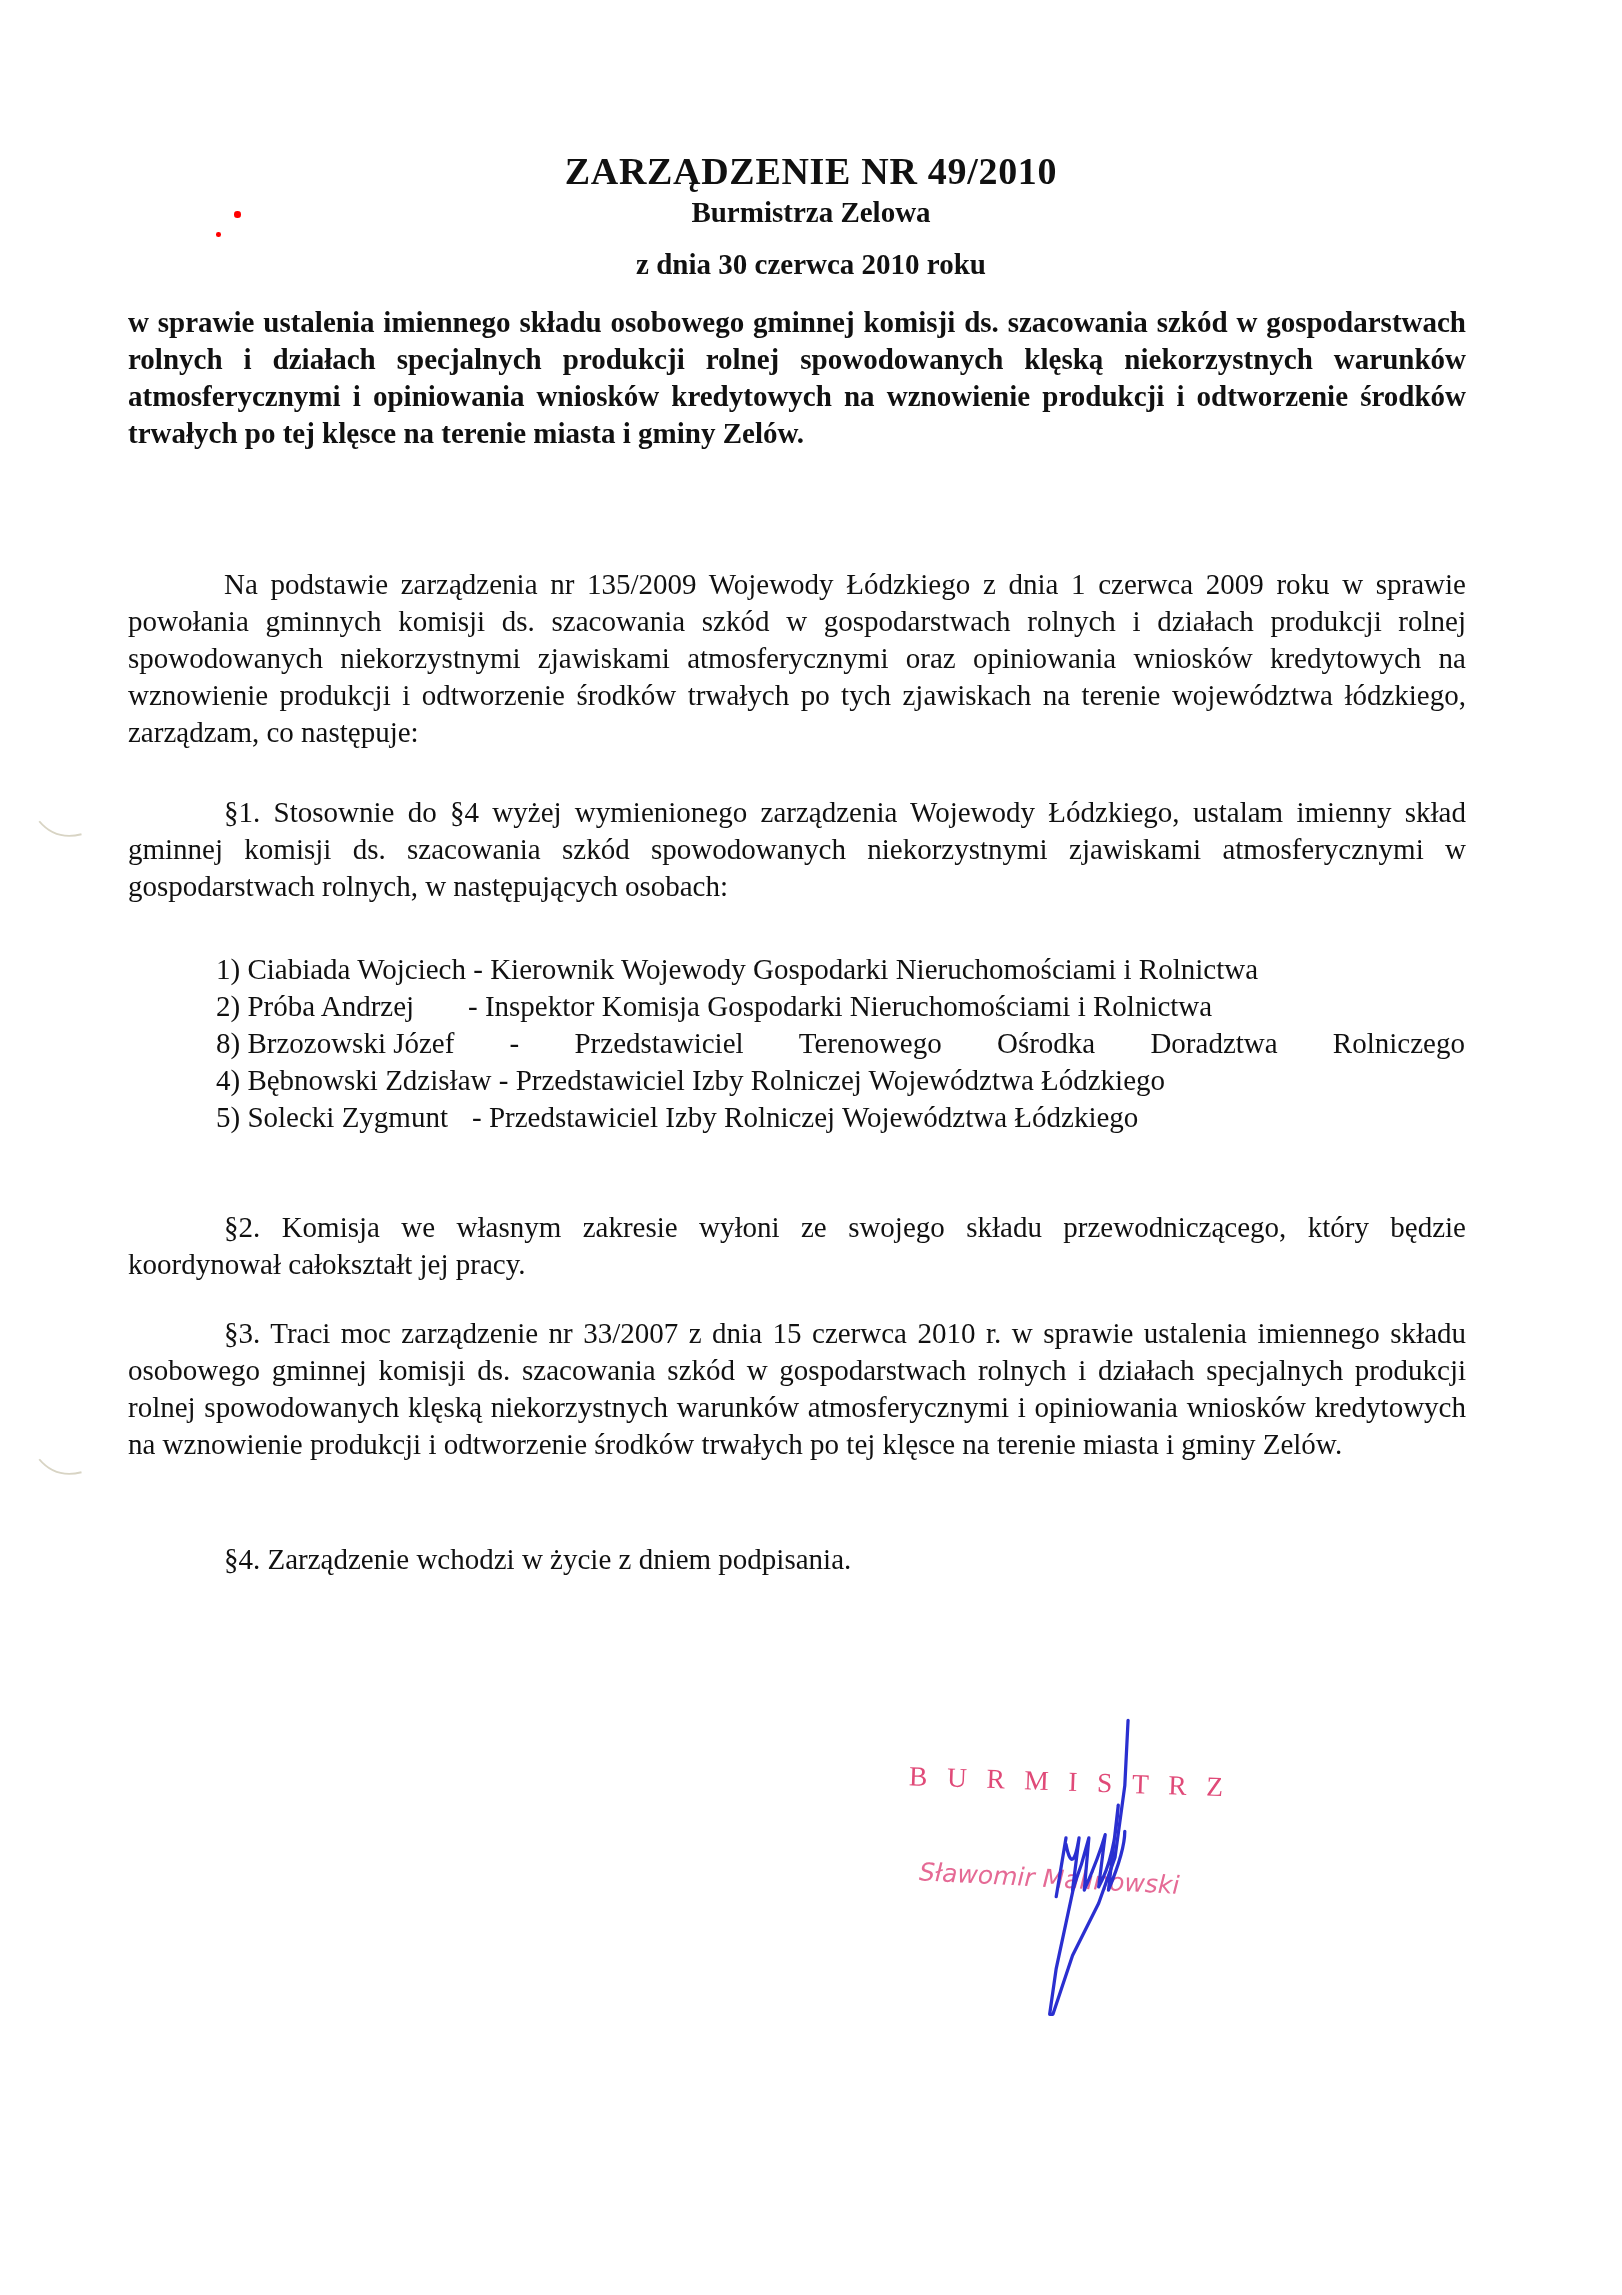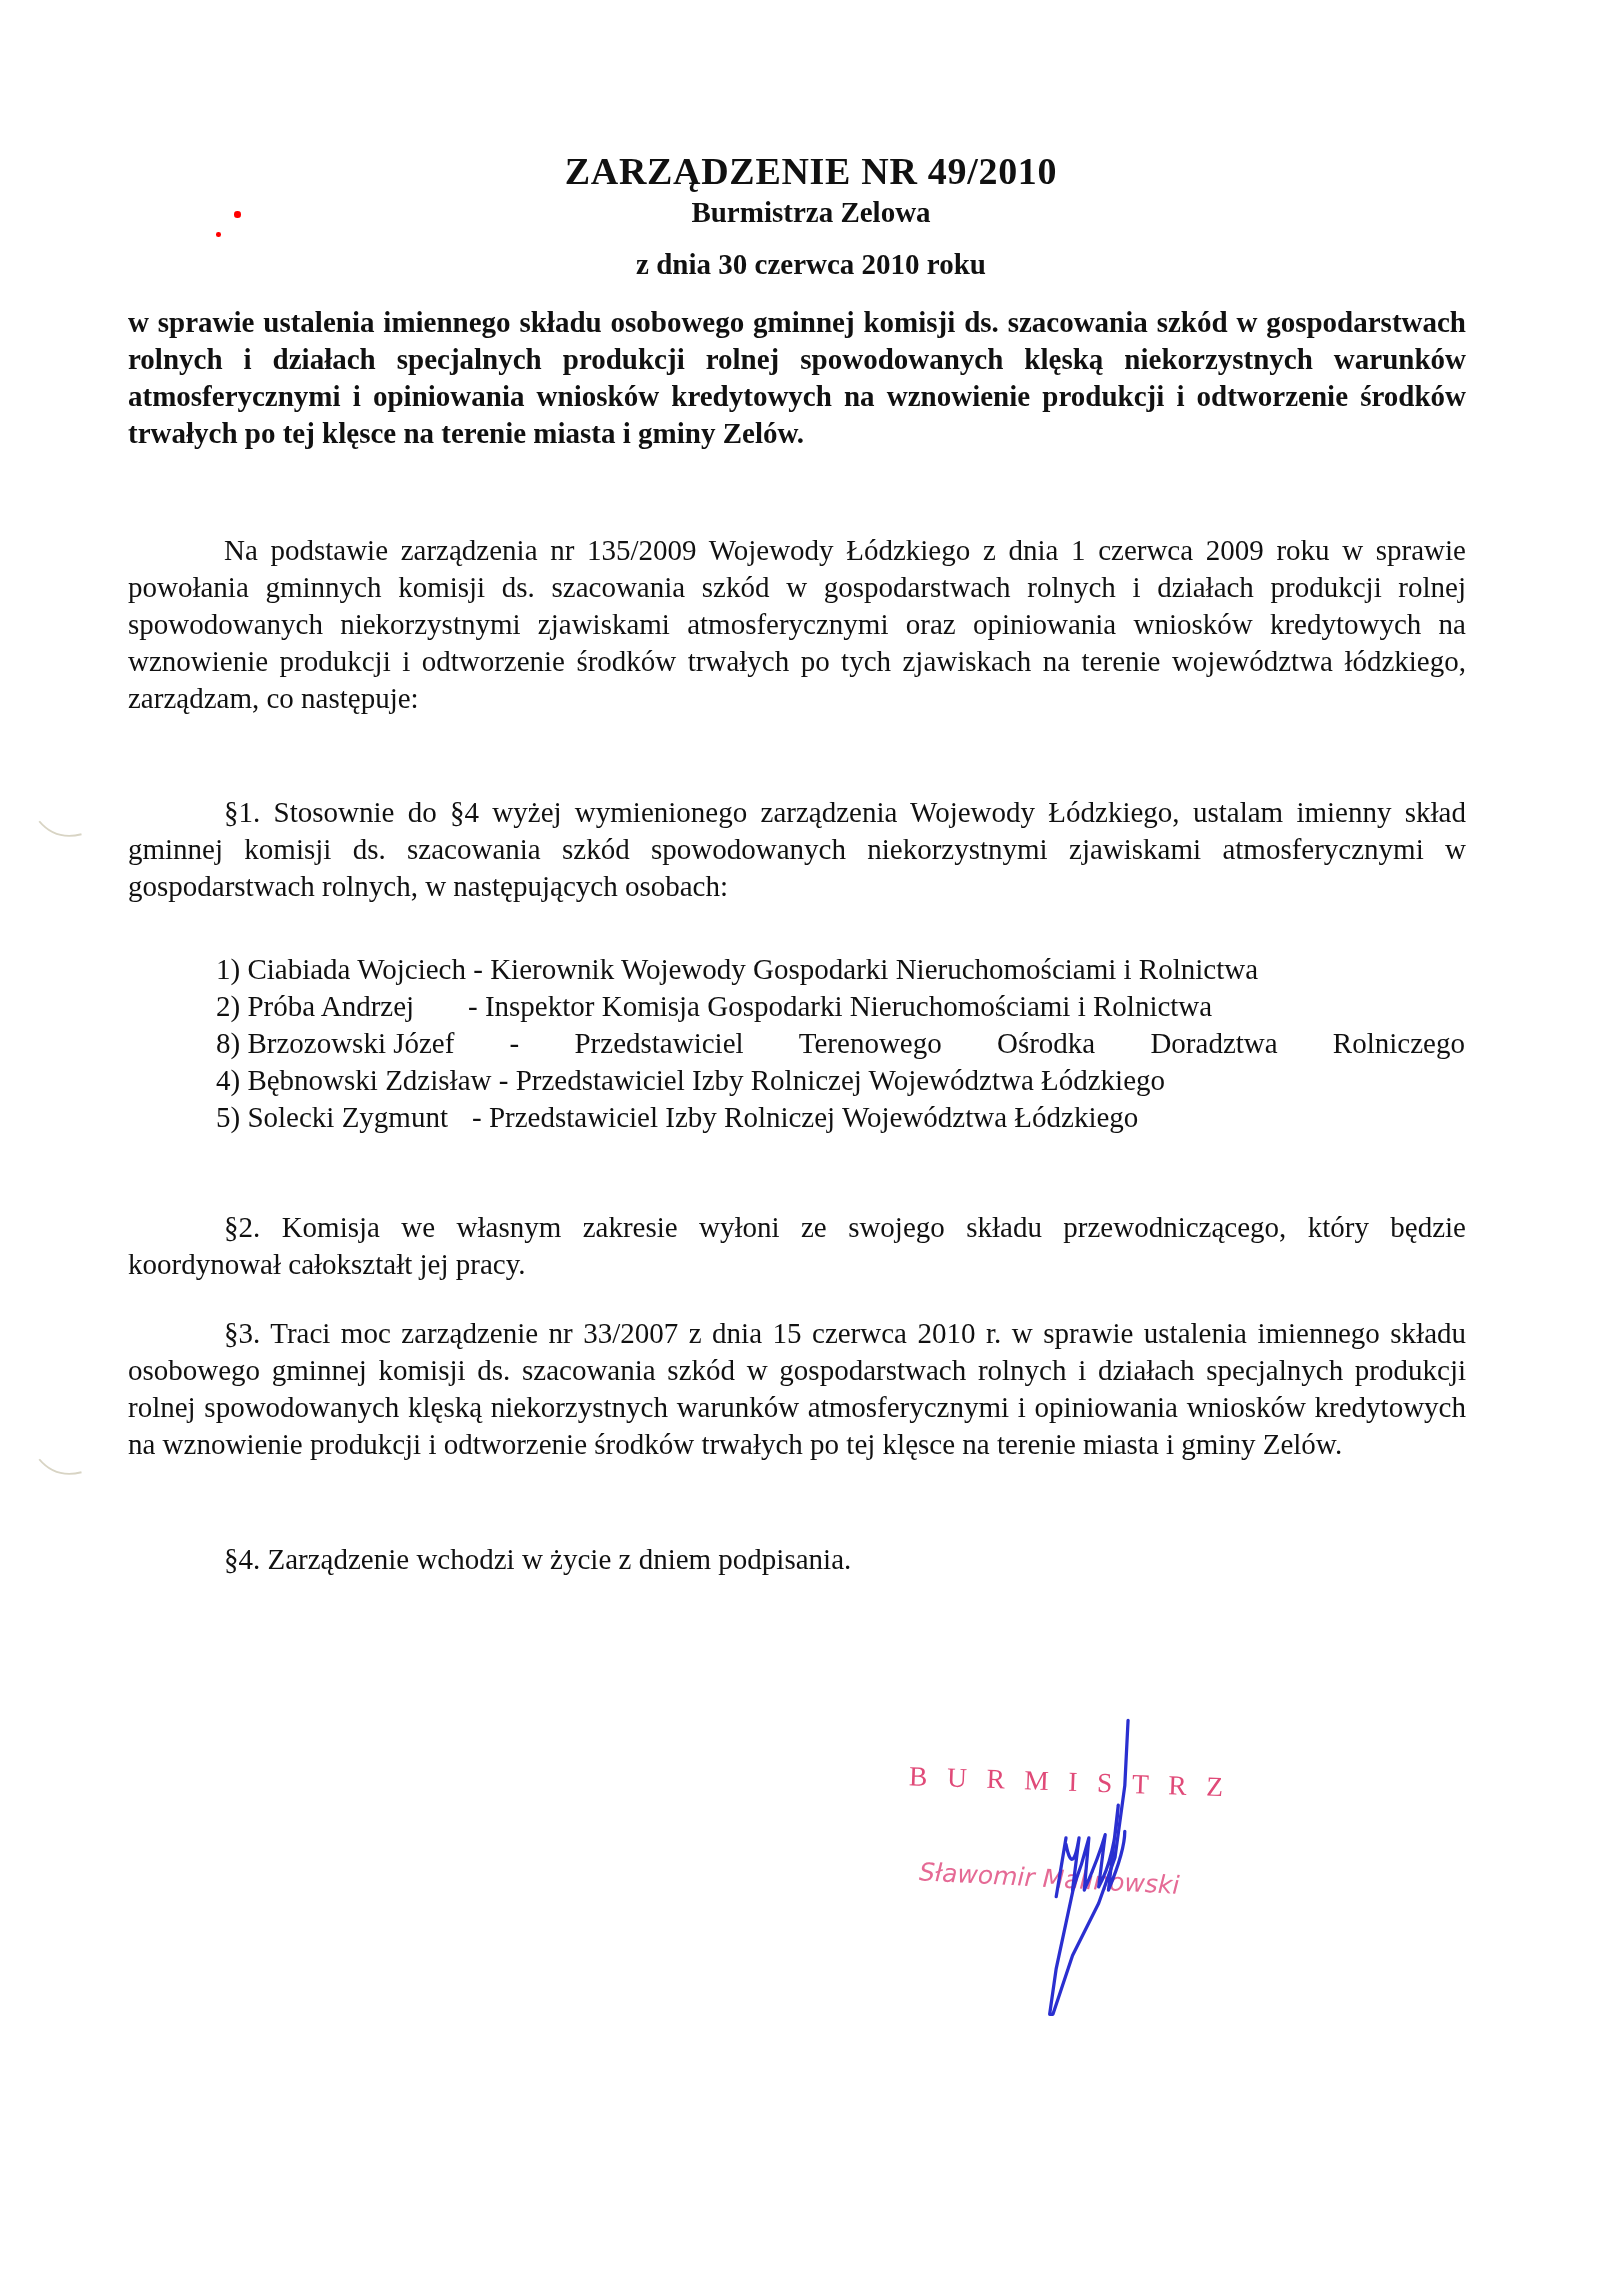--- a/index.html
+++ b/index.html
@@ -11,21 +11,21 @@
   .title { top: 149px; font-size: 38px; font-weight: bold; letter-spacing: 0.7px; }
   .subtitle { top: 196px; font-size: 29px; font-weight: bold; }
   .date { top: 248px; font-size: 29px; font-weight: bold; }
 
   .subject { position: absolute; left: 128px; width: 1338px; top: 304px;
              font-size: 29px; font-weight: bold; line-height: 37px; text-align: justify; }
 
   .para { position: absolute; left: 128px; width: 1338px; font-size: 29px;
           line-height: 37px; text-align: justify; }
   .para .indent { display: inline-block; width: 96px; }
-  .p-intro { top: 532px; }
+  .p-intro { top: 566px; }
   .p1 { top: 794px; }
   .p2 { top: 1209px; }
   .p3 { top: 1315px; }
   .p4 { top: 1541px; }
 
   .members { position: absolute; left: 216px; width: 1249px; top: 941px; font-size: 29px; line-height: 37px; margin-top: 10px; }
   .member { display: flex; white-space: nowrap; }
   .member .name { display: inline-block; width: 262px; }
   .member.wide { justify-content: space-between; }
   .member.wide span { width: auto; }

